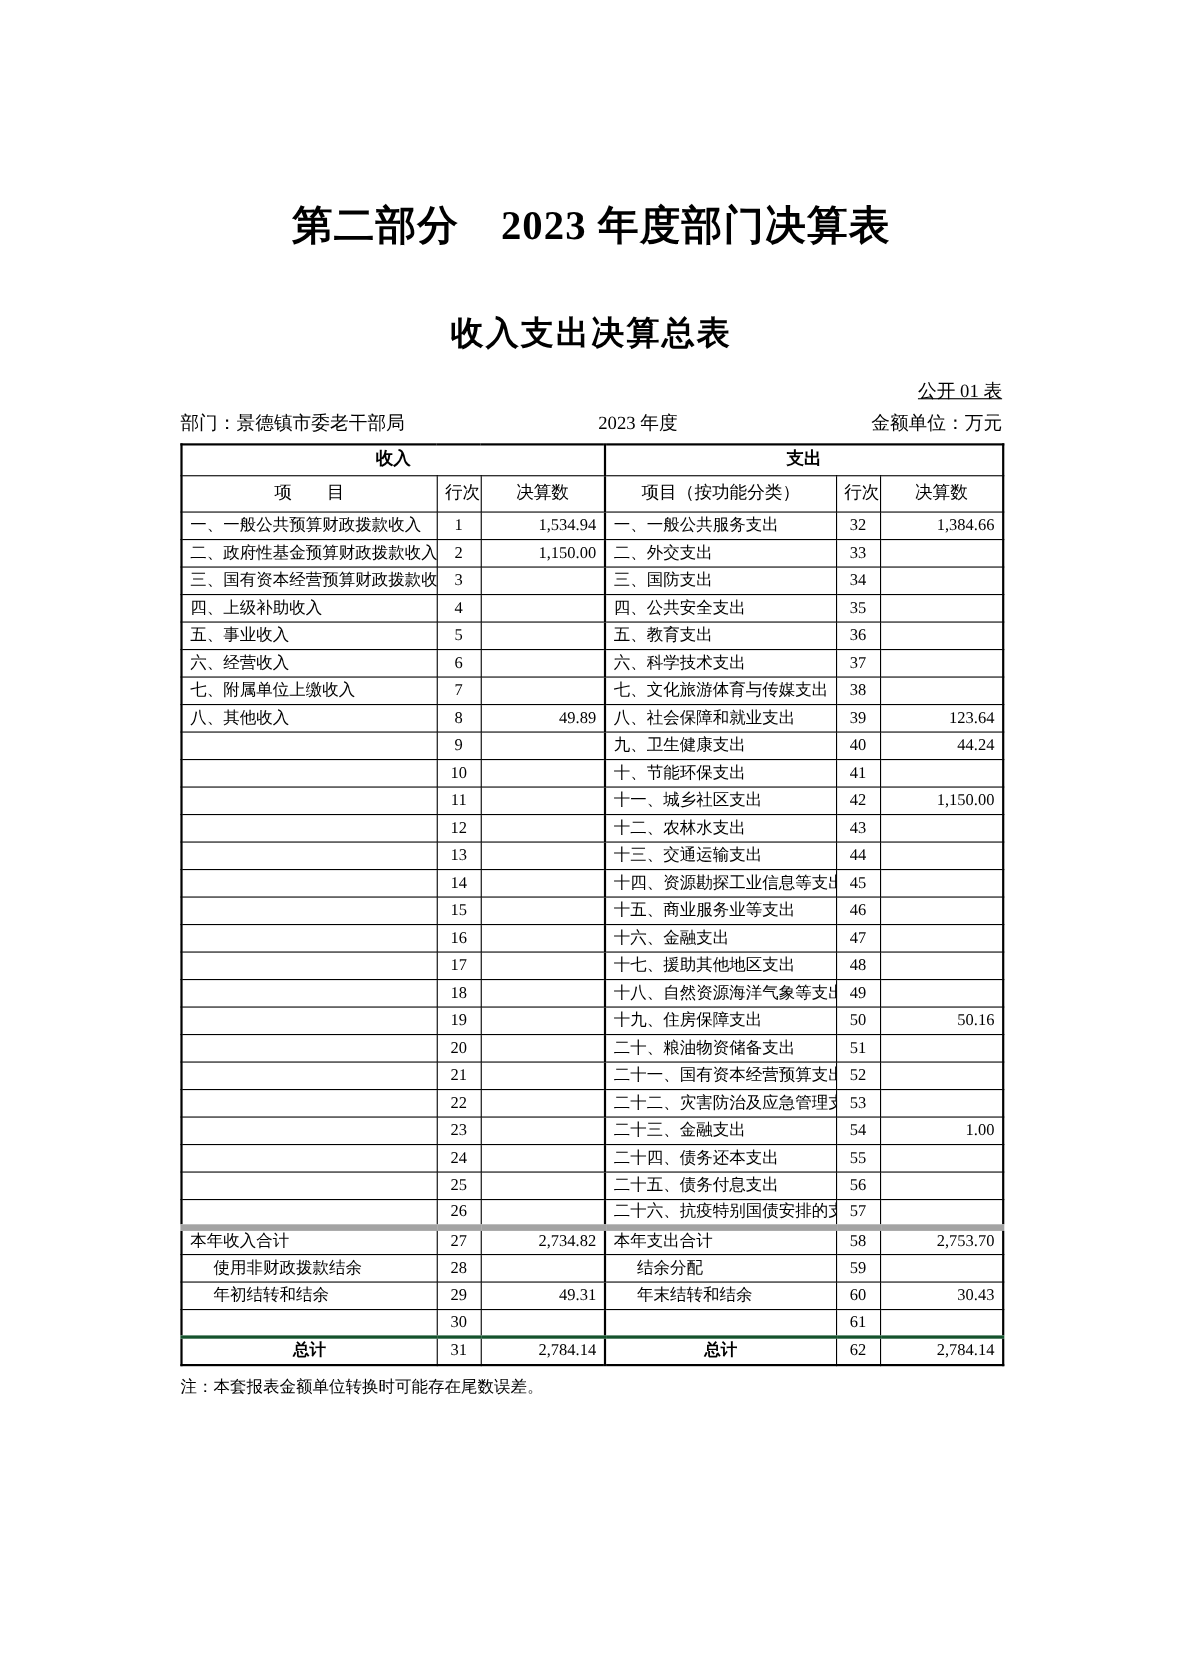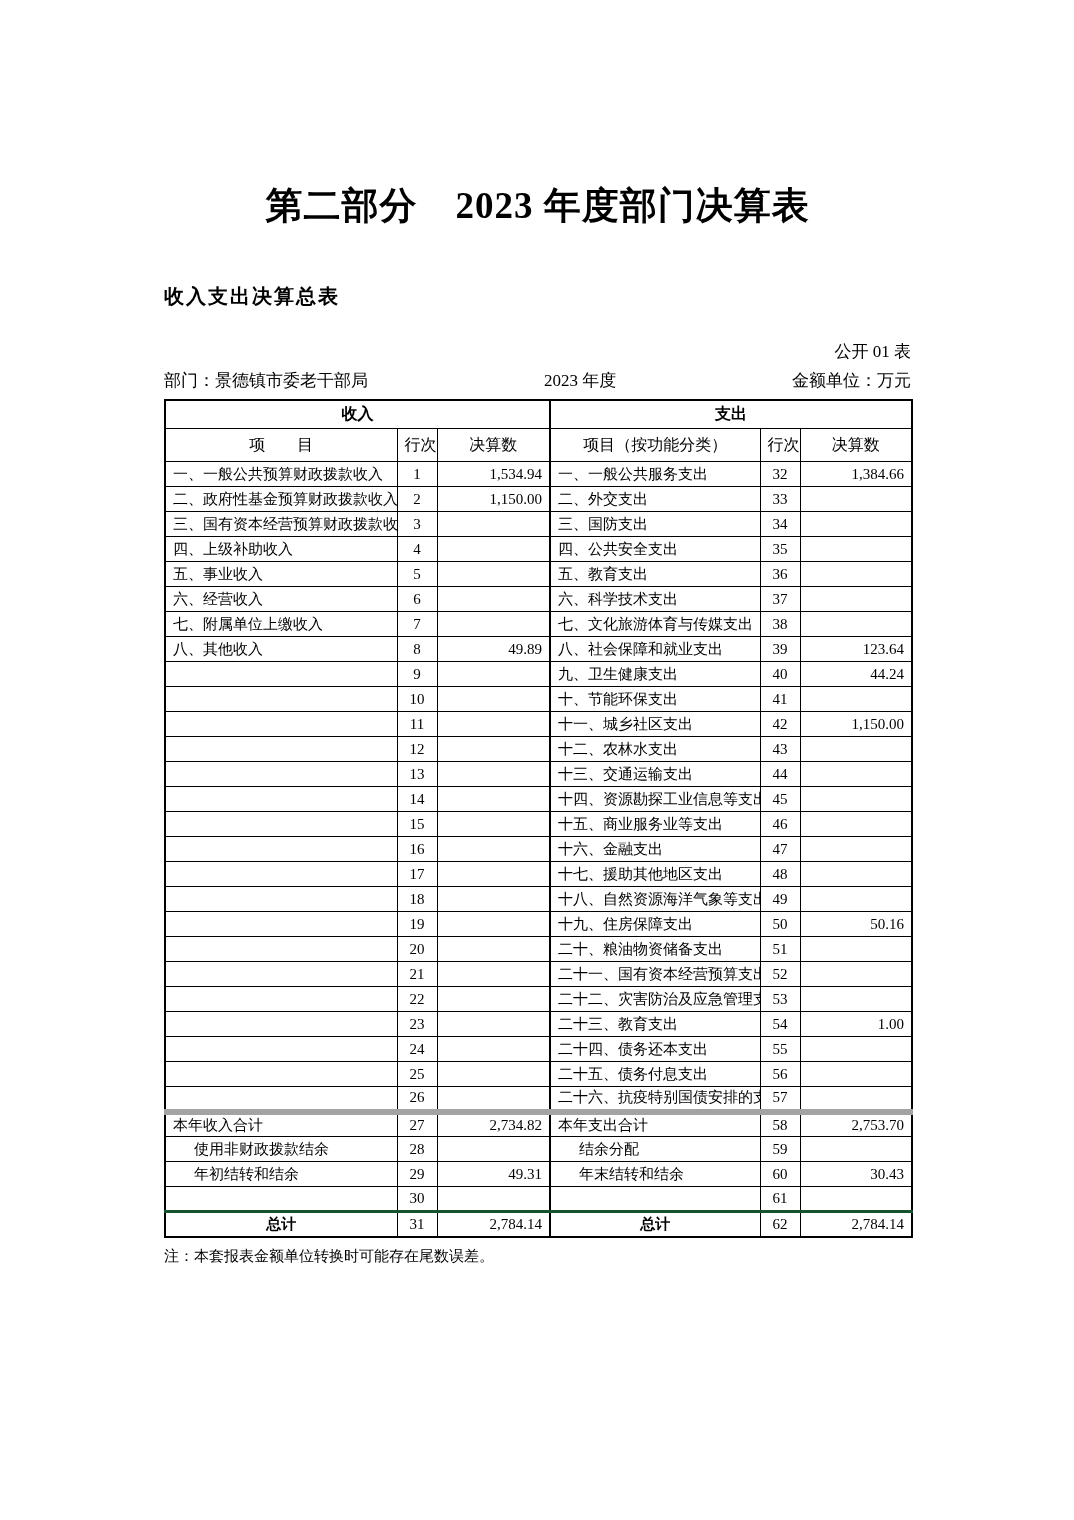--- a/index.html
+++ b/index.html
@@ -26,28 +26,30 @@
     padding-top: 186px;
     text-align: center;
     font-size: 37px;
     font-weight: bold;
     letter-spacing: 1px;
     line-height: 1.1;
   }
   .table-title {
     margin: 0;
     padding-top: 56px;
-    font-size: 20px;
+    text-align: center;
+    font-size: 30px;
     font-weight: bold;
     letter-spacing: 2px;
   }
   .table-code {
-    margin-top: 30px;
+    margin-top: 20px;
     text-align: right;
     font-size: 17px;
+    text-decoration: underline;
   }
   .meta-row {
     display: flex;
     justify-content: space-between;
     align-items: baseline;
     margin-top: 6px;
     margin-bottom: 7px;
     font-size: 17px;
   }
   table.budget {
@@ -306,21 +308,21 @@
             <td class="line">22</td>
             <td class="value"></td>
             <td class="item mid">二十二、灾害防治及应急管理支出</td>
             <td class="line">53</td>
             <td class="value"></td>
           </tr>
           <tr>
             <td class="item"></td>
             <td class="line">23</td>
             <td class="value"></td>
-            <td class="item mid">二十三、教育支出</td>
+            <td class="item mid">二十三、金融支出</td>
             <td class="line">54</td>
             <td class="value">1.00</td>
           </tr>
           <tr>
             <td class="item"></td>
             <td class="line">24</td>
             <td class="value"></td>
             <td class="item mid">二十四、债务还本支出</td>
             <td class="line">55</td>
             <td class="value"></td>

